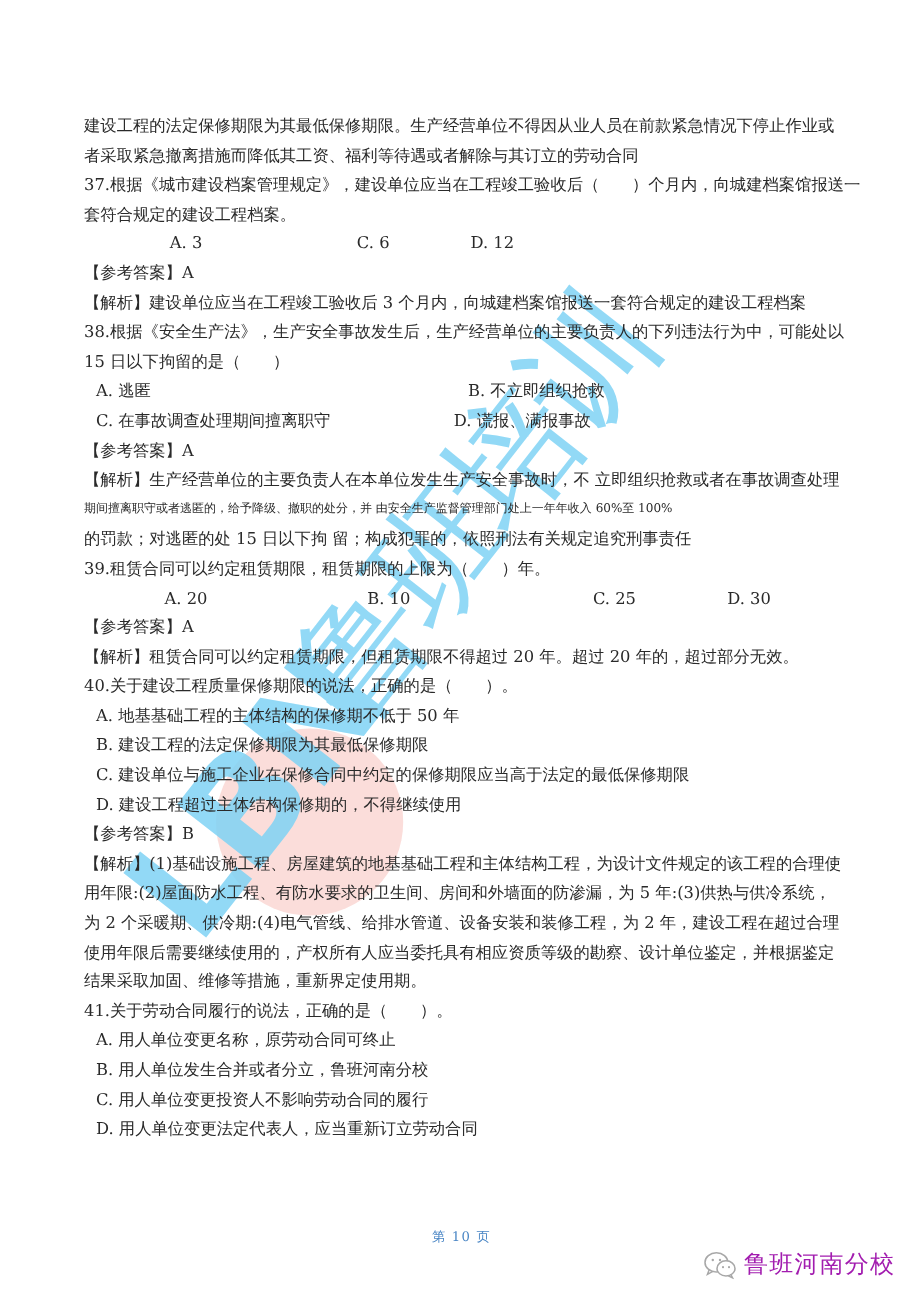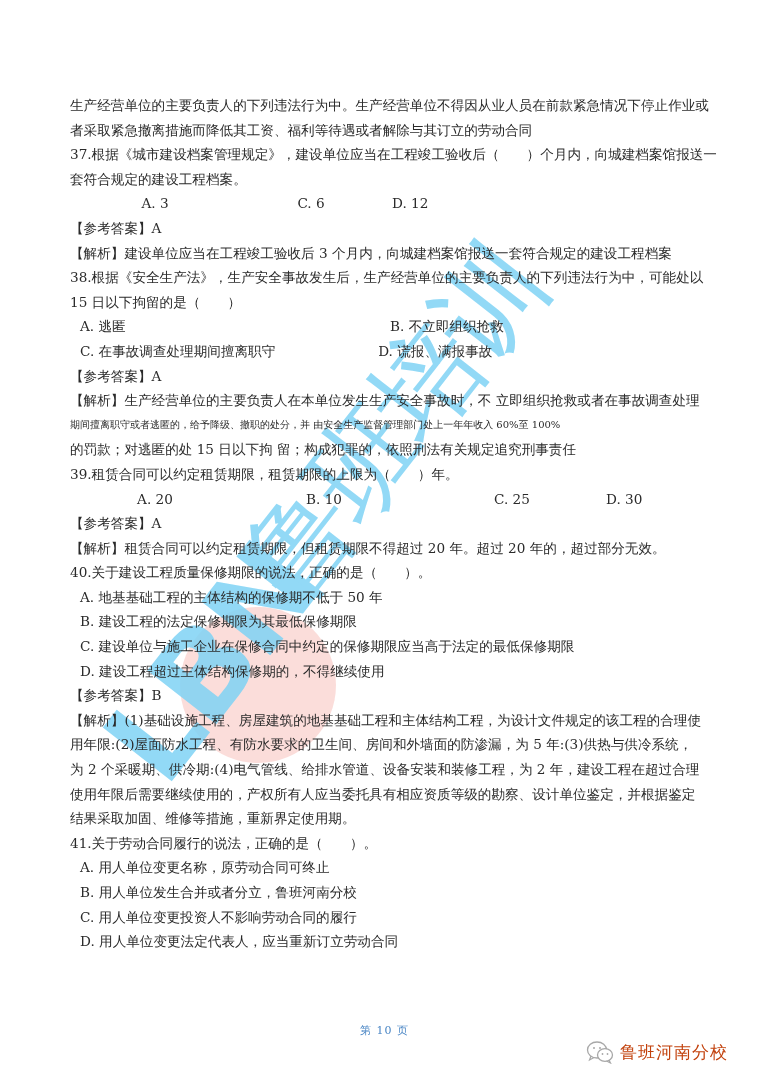--- a/index.html
+++ b/index.html
@@ -64,43 +64,43 @@
       z-index: 2;
       letter-spacing: 1px;
     }
     .wechat {
       position: absolute;
       left: 586px;
       top: 1040px;
       display: flex;
       align-items: center;
       z-index: 3;
-      color: #c2410c;
+      color: #a21caf;
       font-family: "DejaVu Sans", "Liberation Sans", sans-serif;
-      font-size: 17px;
+      font-size: 20px;
       letter-spacing: 1px;
     }
     .wechat svg { margin-right: 6px; }
   </style>
 </head>
 <body>
 
 <div class="page">
 
   <svg class="watermark" viewBox="0 0 762 1080" width="762" height="1080">
     <circle cx="258" cy="685" r="78" fill="#f9d2cd" opacity="0.75"></circle>
     <g transform="translate(165,790) rotate(-52)" fill="#7fd3f5" opacity="0.85">
       <text x="0" y="0" font-family="DejaVu Sans, Liberation Sans, sans-serif" font-weight="bold" font-size="120" letter-spacing="-4">LBN</text>
       <text x="225" y="-8" font-family="DejaVu Sans, Liberation Sans, sans-serif" font-size="108" letter-spacing="-6">鲁班培训</text>
     </g>
   </svg>
 
   <div class="content">
 
-    <div class="line">生产经营单位的主要负责人的下列违法行为中。生产经营单位不得因从业人员在前款紧急情况下停止作业或</div>
+    <div class="line">建设工程的法定保修期限为其最低保修期限。生产经营单位不得因从业人员在前款紧急情况下停止作业或</div>
     <div class="line">者采取紧急撤离措施而降低其工资、福利等待遇或者解除与其订立的劳动合同</div>
 
     <div>
       <div class="line">37.根据《城市建设档案管理规定》，建设单位应当在工程竣工验收后（　　）个月内，向城建档案馆报送一</div>
       <div class="line">套符合规定的建设工程档案。</div>
       <div class="line opts4">
         <span style="width:150px">A. 3</span>
         <span style="width:162px">C. 6</span>
         <span>D. 12</span>
       </div>

